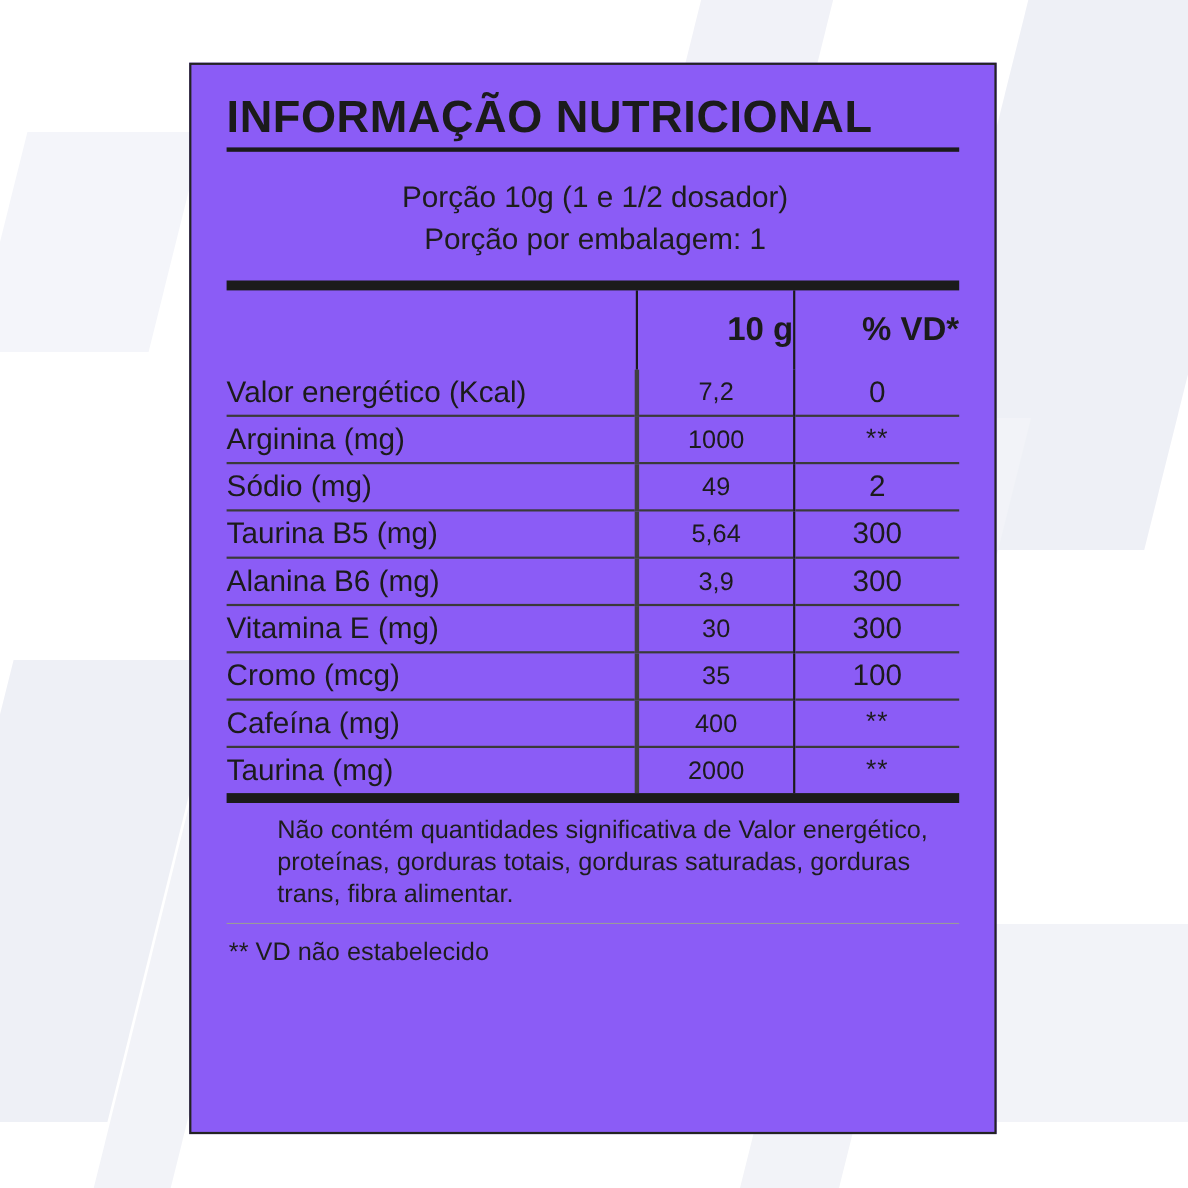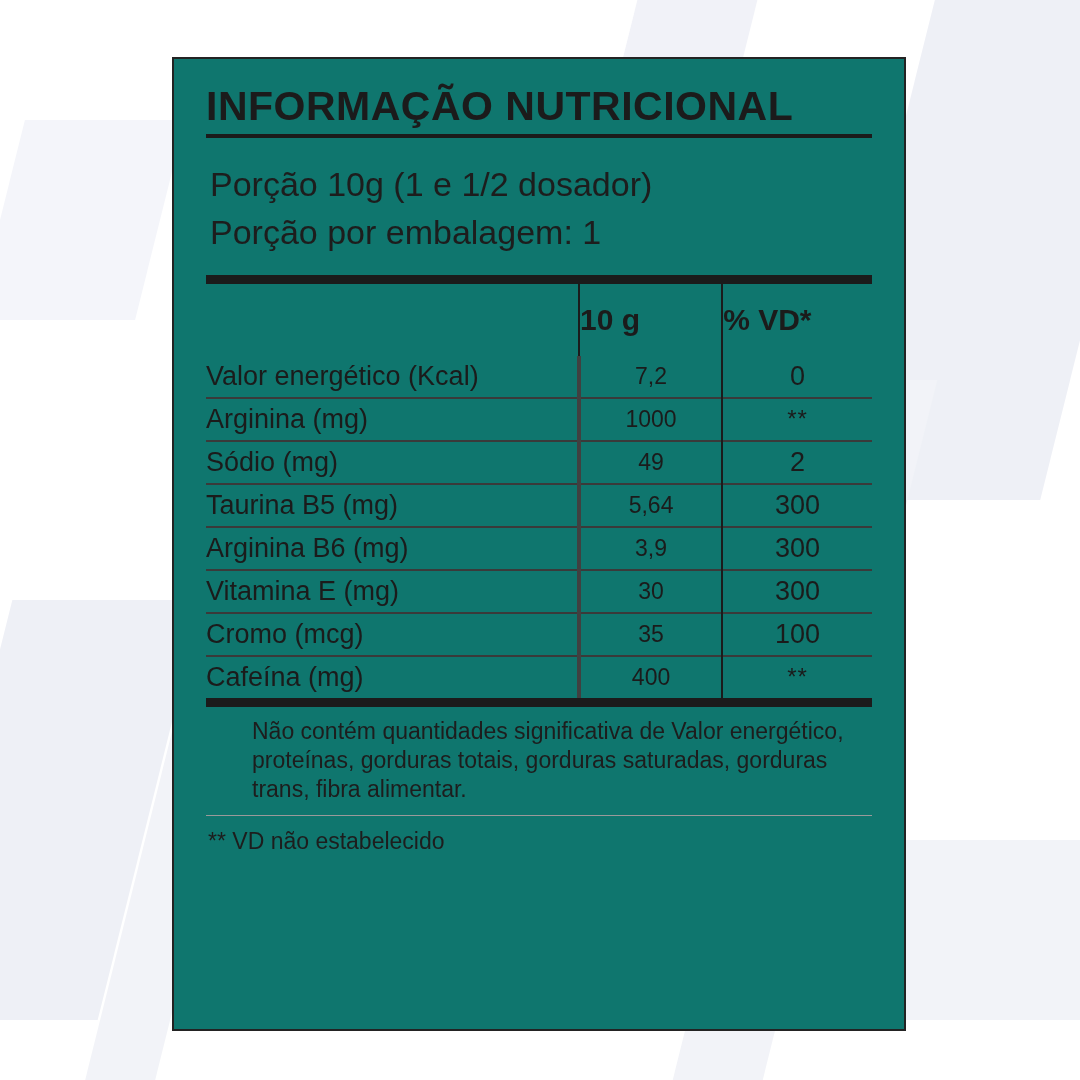--- a/index.html
+++ b/index.html
@@ -34,21 +34,21 @@
   .wm6 { width: 300px; height: 180px; left: 840px; top: 840px; transform: skewX(-14deg); background:#f2f3f8;}
   .wm7 { width: 160px; height: 200px; left: 0px;   top: 120px; transform: skewX(-14deg); background:#f4f5fa;}
 
   
   .label-card {
     position: absolute;
     left: 172px;
     top: 57px;
     width: 734px;
     height: 974px;
-    background: #0f766e;
+    background: #8b5cf6;
     border: 2px solid #232323;
     box-sizing: border-box;
     padding: 26px 32px 0 32px;
   }
 
   .label-title {
     font-size: 41px;
     font-weight: bold;
     letter-spacing: 0.5px;
     color: #1b1b1b;
@@ -58,23 +58,24 @@
   .title-rule {
     border-bottom: 4px solid #1b1b1b;
     margin-top: 6px;
   }
 
   .serving-block {
     margin-top: 22px;
     margin-left: 4px;
   }
   .serving-line {
-    font-size: 34px;
+    font-size: 27px;
     color: #1d1d1d;
     line-height: 1.42;
+    text-align: center;
   }
 
   .thick-rule {
     height: 9px;
     background: #1b1b1b;
     margin-top: 18px;
   }
   .thick-rule-bottom {
     height: 9px;
     background: #1b1b1b;
@@ -93,21 +94,21 @@
   table.nutri th, table.nutri td {
     padding: 0;
     vertical-align: middle;
   }
 
   .head-row th {
     height: 72px;
     font-size: 30px;
     font-weight: bold;
     color: #1b1b1b;
-    text-align: left;
+    text-align: right;
   }
   .head-row th.name-head { text-align: left; }
   .vline-l { border-left: 2px solid #1b1b1b; }
 
   .row td {
     height: 41px;
     border-top: 2px solid #3a3a3a;
     color: #1b1b1b;
   }
   .row:first-child td { border-top: none; }
@@ -202,39 +203,44 @@
         <td class="cell-name">Sódio (mg)</td>
         <td class="cell-amt">49</td>
         <td class="cell-vd">2</td>
       </tr>
       <tr class="row">
         <td class="cell-name">Taurina B5 (mg)</td>
         <td class="cell-amt">5,64</td>
         <td class="cell-vd">300</td>
       </tr>
       <tr class="row">
-        <td class="cell-name">Arginina B6 (mg)</td>
+        <td class="cell-name">Alanina B6 (mg)</td>
         <td class="cell-amt">3,9</td>
         <td class="cell-vd">300</td>
       </tr>
       <tr class="row">
         <td class="cell-name">Vitamina E (mg)</td>
         <td class="cell-amt">30</td>
         <td class="cell-vd">300</td>
       </tr>
       <tr class="row">
         <td class="cell-name">Cromo (mcg)</td>
         <td class="cell-amt">35</td>
         <td class="cell-vd">100</td>
       </tr>
       <tr class="row">
         <td class="cell-name">Cafeína (mg)</td>
         <td class="cell-amt">400</td>
         <td class="cell-vd stars">**</td>
       </tr>
+      <tr class="row">
+        <td class="cell-name">Taurina (mg)</td>
+        <td class="cell-amt">2000</td>
+        <td class="cell-vd stars">**</td>
+      </tr>
     </tbody>
   </table>
 
   <div class="thick-rule-bottom"></div>
 
   <div class="footnote">Não contém quantidades significativa de Valor energético, proteínas, gorduras totais, gorduras saturadas, gorduras trans, fibra alimentar.</div>
   <div class="thin-rule"></div>
   <div class="footnote2">** VD não estabelecido</div>
 
 </div>

